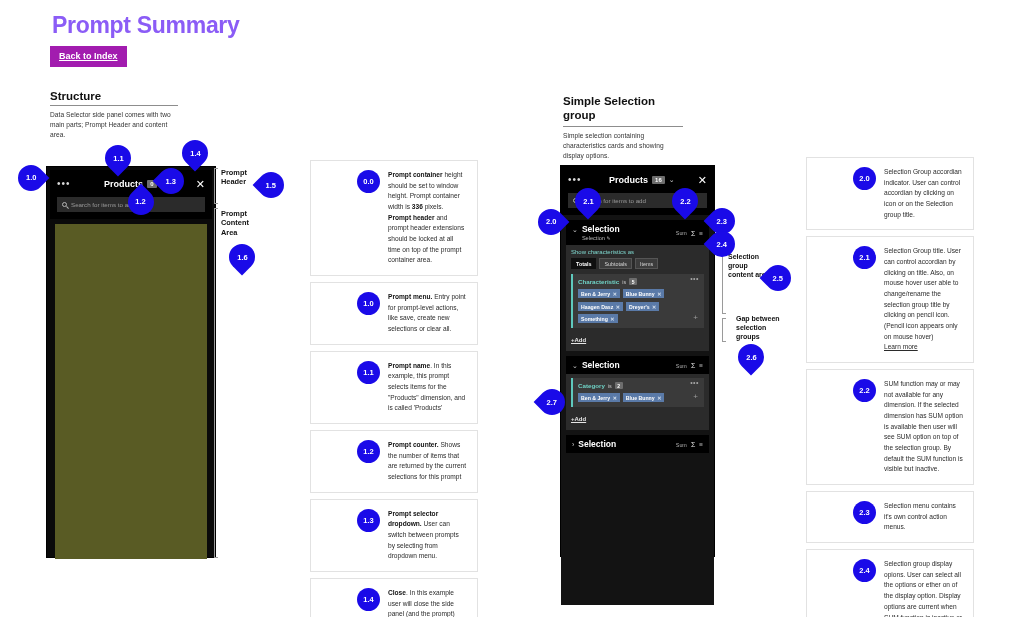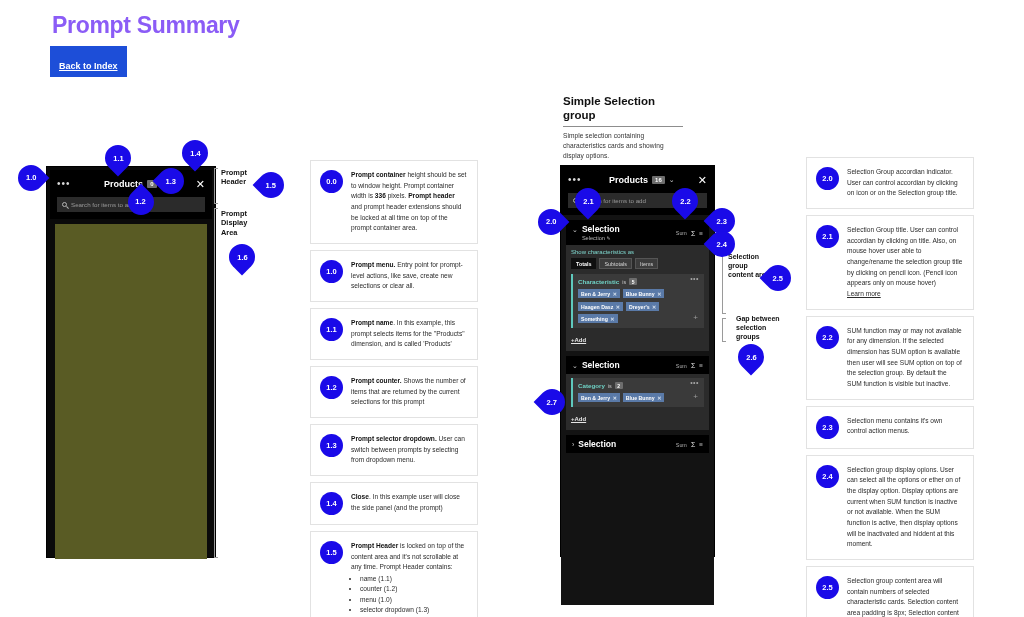--- a/index.html
+++ b/index.html
@@ -12,23 +12,23 @@
   .page { position: relative; width: 1024px; height: 617px; }
 
   
   .main-title {
     position: absolute; left: 52px; top: 12px;
     font-size: 23px; font-weight: bold; color: #8b5cf6;
     letter-spacing: -0.3px;
   }
   .back-btn {
     position: absolute; left: 50px; top: 46px;
-    background: #1d4ed8; color: #ffffff;
+    background: #a21caf; color: #ffffff;
     font-size: 9px; font-weight: bold;
-    padding: 15px 9px 6px 9px;
+    padding: 5px 9px 6px 9px;
     border: none; cursor: pointer;
   }
   .back-btn span { text-decoration: underline; }
 
   
   .sec-head { position: absolute; }
   .sec-head .st {
     font-size: 11.5px; font-weight: bold; color: #111;
     border-bottom: 1px solid #8d8d8d;
     padding-bottom: 3px; margin-bottom: 4px;
@@ -172,21 +172,21 @@
   .mlabel.sm { font-size: 7px; }
 
   
   .ann {
     position: absolute; background: #fff; border: 1px solid #e2e2e2;
     display: flex; gap: 8px; padding: 9px 10px 9px 9px;
   }
   .ann .dot {
     flex: none; width: 23px; height: 23px; border-radius: 50%;
     background: #1a0ae8; color: #fff; font-size: 7.5px; font-weight: bold;
-    display: flex; align-items: center; justify-content: center;
+    display: flex; align-items: center; justify-content: center; margin-left: 37px;
   }
   .ann .txt { font-size: 6.6px; line-height: 1.62; color: #2b2b2b; }
   .ann .txt b { color: #111; }
   .ann .txt ul { margin: 1px 0 0 9px; }
   .ann .txt li { font-size: 6.6px; line-height: 1.55; }
   .ann .txt a { color: #2b2b2b; }
   #col-left  { position: absolute; left: 310px; top: 160px; width: 168px; }
   #col-right { position: absolute; left: 806px; top: 157px; width: 168px; }
   #col-left .ann, #col-right .ann { position: relative; left: 0; top: 0; margin-bottom: 6px; }
 </style>
@@ -194,20 +194,24 @@
 <body>
 
 <div class="page">
 
   <h1 class="main-title">Prompt Summary</h1>
 
   <button class="back-btn">
     <span>Back to Index</span>
   </button>
 
+  <div class="sec-head" id="structure-head">
+    <div class="st">Structure</div>
+    <div class="sd">Data Selector side panel  comes with two main parts; Prompt Header and content area.</div>
+  </div>
 
   <div class="sec-head" id="simple-head">
     <div class="st">Simple Selection group</div>
     <div class="sd">Simple selection containing characteristics cards and showing display options.</div>
   </div>
 
   <div class="panel-frame" id="panel-left">
     <div class="p-header">
       <div class="p-titlerow">
         <div class="p-dots">•••</div>
@@ -244,21 +248,21 @@
   <div class="pin l" style="left:258px; top:172px;">
       <span>1.5</span>
     </div>
   <div class="pin t" style="left:229px; top:244px;">
       <span>1.6</span>
     </div>
 
   <div class="brk" style="left:214px; top:168px; height:36px;"></div>
   <div class="mlabel" style="left:221px; top:168px; width:46px;">Prompt Header</div>
   <div class="brk" style="left:214px; top:208px; height:350px;"></div>
-  <div class="mlabel" style="left:221px; top:209px; width:40px;">Prompt Display Area</div>
+  <div class="mlabel" style="left:221px; top:209px; width:40px;">Prompt Content Area</div>
 
   <div class="panel-frame" id="panel-right">
     <div class="p-header">
       <div class="p-titlerow">
         <div class="p-dots">•••</div>
         <div class="p-titlewrap">
           <span class="p-title">Products</span>
           <span class="p-counter">16</span>
           <span class="p-chev">⌄</span>
         </div>

